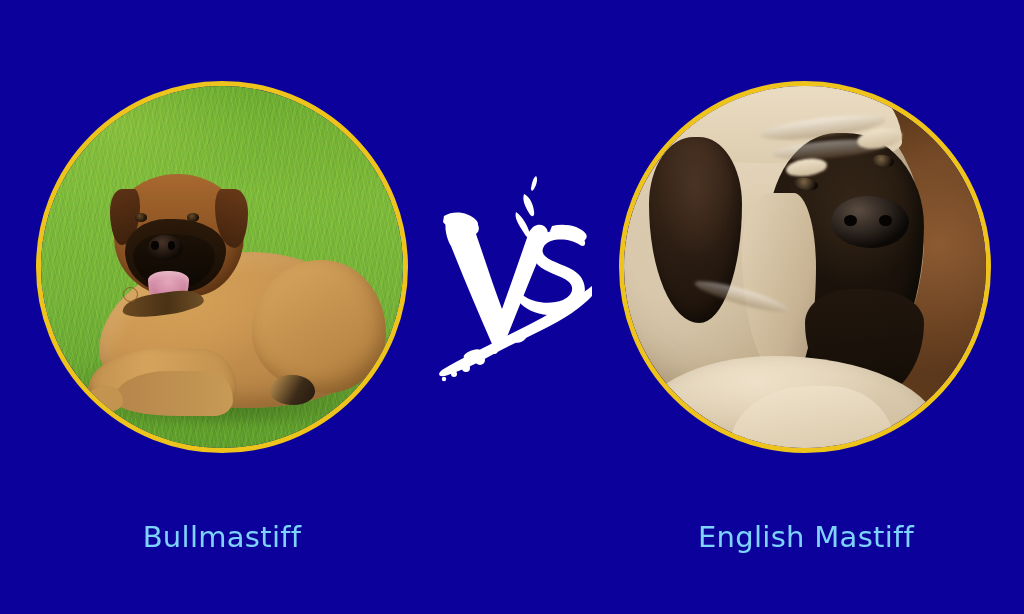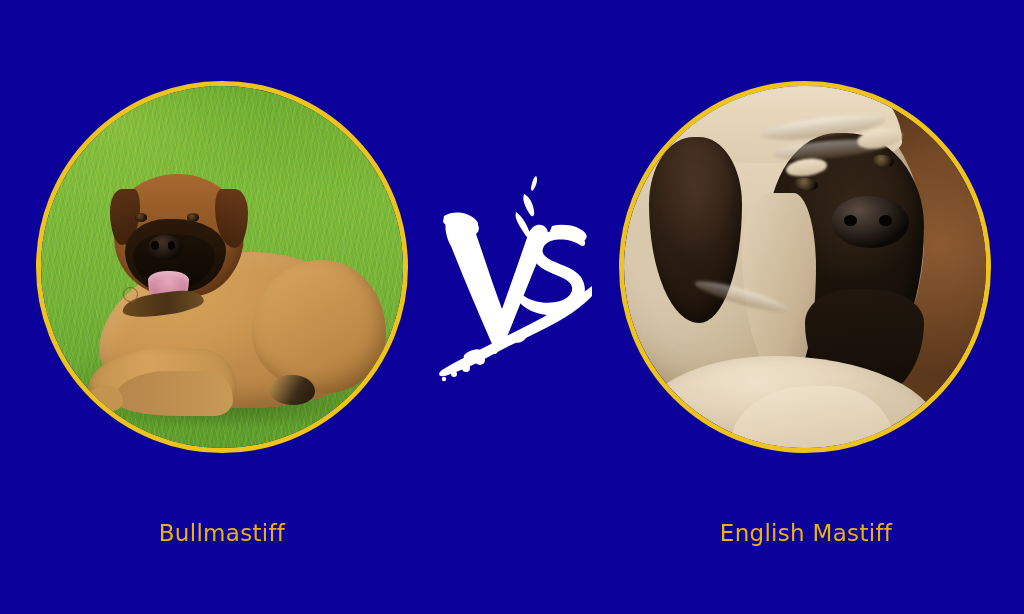--- a/index.html
+++ b/index.html
@@ -339,22 +339,22 @@
     position:absolute;
     left:432px; top:172px;
     width:160px; height:216px;
   }
   .vs-wrap svg{ display:block; width:100%; height:100%; }
 
   
   .label{
     position:absolute;
     top:520px;
-    color:#eab308;
-    font-size:23px;
+    color:#7dd3fc;
+    font-size:29px;
     font-weight:400;
     letter-spacing:.3px;
     text-align:center;
     white-space:nowrap;
   }
   .label.left  { left:0;    width:444px; }
   .label.right { left:580px; width:452px; }
 </style>
 </head>
 <body>

